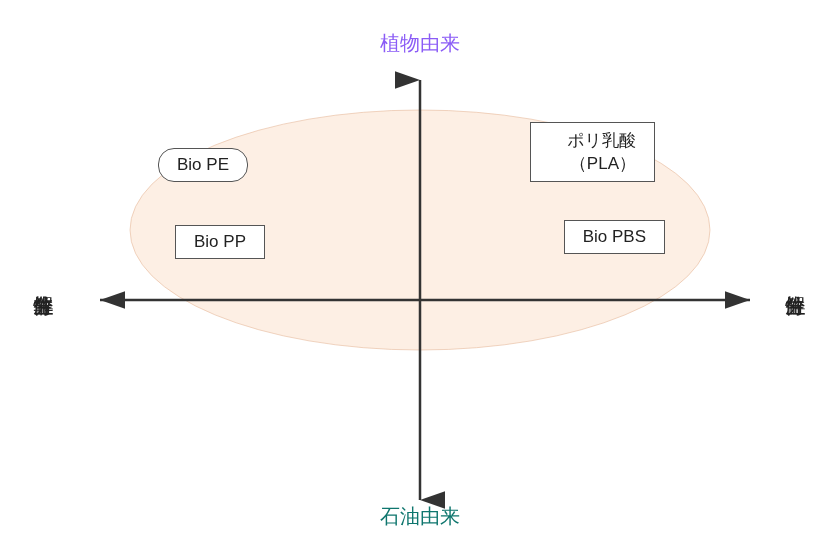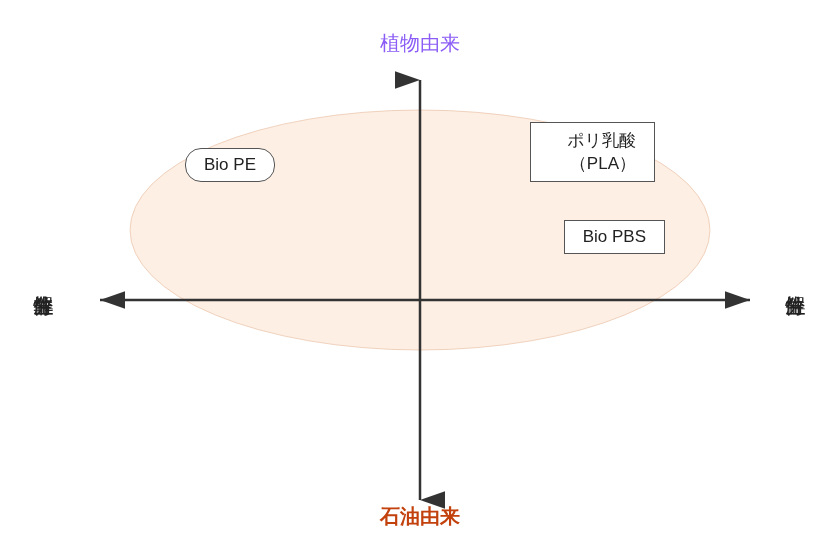--- a/index.html
+++ b/index.html
@@ -31,22 +31,22 @@
       color: #8b5cf6;
       white-space: nowrap;
     }
 
     .label-bottom {
       position: absolute;
       bottom: 10px;
       left: 50%;
       transform: translateX(-50%);
       font-size: 20px;
-      font-weight: bold;
-      color: #c2410c;
+      font-weight: normal;
+      color: #0f766e;
       white-space: nowrap;
     }
 
     .label-left {
       position: absolute;
       left: 10px;
       top: 50%;
       transform: translateY(-50%);
       font-size: 20px;
       font-weight: normal;
@@ -85,21 +85,21 @@
       position: absolute;
       border: 1.5px solid #555;
       background: #fff;
       padding: 6px 18px;
       font-size: 17px;
       color: #222;
       white-space: nowrap;
     }
 
     .box-bio-pe {
-      left: 165px;
+      left: 138px;
       top: 128px;
       border-radius: 16px;
     }
 
     .box-bio-pp {
       left: 155px;
       top: 205px;
     }
 
     .box-pla {
@@ -145,20 +145,23 @@
 
     <line x1="80" y1="280" x2="730" y2="280" stroke="#333" stroke-width="2.5" marker-start="url(#arrowhead-rev)" marker-end="url(#arrowhead)"></line>
 
     <line x1="400" y1="60" x2="400" y2="480" stroke="#333" stroke-width="2.5" marker-start="url(#arrowhead-up)" marker-end="url(#arrowhead-down)"></line>
   </svg>
 
   <div class="item-box box-bio-pe">
     <span>Bio PE</span>
   </div>
 
+  <div class="item-box box-bio-pp">
+    <span>Bio PP</span>
+  </div>
 
   <div class="item-box box-pla">
     <span>ポリ乳酸<br>（PLA）</span>
   </div>
 
   <div class="item-box box-bio-pbs">
     <span>Bio PBS</span>
   </div>
 
 </div>

